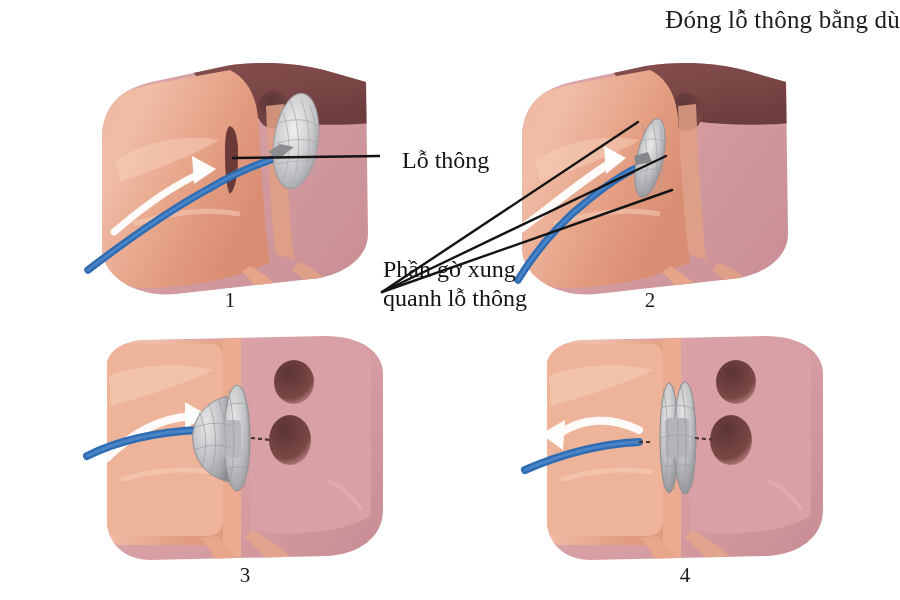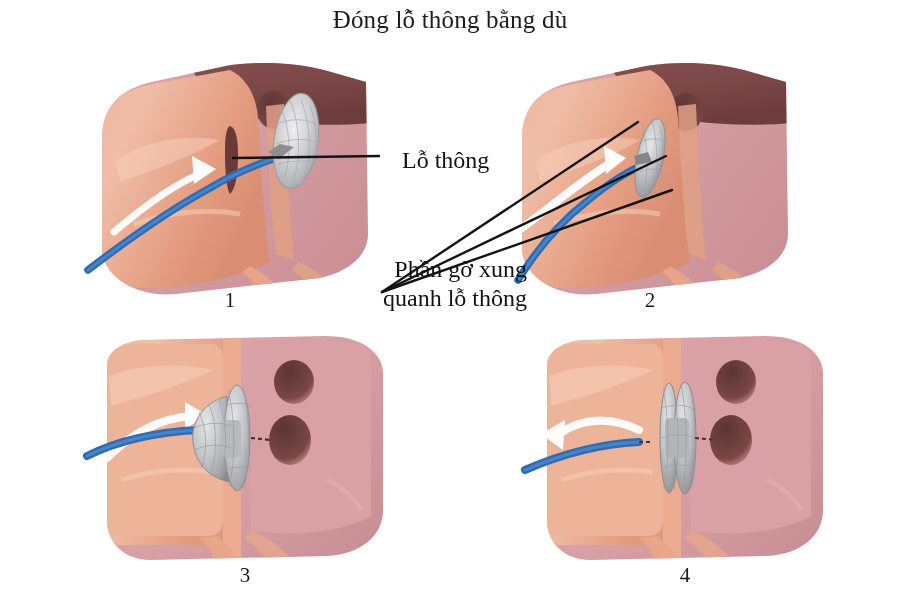--- a/index.html
+++ b/index.html
@@ -14,21 +14,21 @@
     position: relative;
     width: 900px; height: 600px;
     background: #ffffff;
   }
 
   
   #title {
     position: absolute;
     left: 0; top: 6px;
     width: 900px;
-    text-align: center;
+    text-align: right;
     font-size: 25px;
     color: #1c1c1c;
     letter-spacing: 0.2px;
     font-family: "Liberation Serif", "DejaVu Serif", serif;
   }
 
   
   .panel { position: absolute; }
   .panel-figure { position: absolute; left: 0; top: 0; }
   .panel-number {
@@ -55,21 +55,21 @@
     position: absolute;
     font-size: 24px;
     color: #131313;
     line-height: 1.2;
     white-space: nowrap;
     font-family: "Liberation Serif", "DejaVu Serif", serif;
   }
   #label-defect { left: 402px; top: 146px; }
   #label-rim {
     left: 383px; top: 255px;
-    text-align: right;
+    text-align: left;
   }
   #label-rim .l2 { display: block; }
 
   svg { display: block; overflow: visible; }
 </style>
 </head>
 <body>
 
 <div id="page">
 

